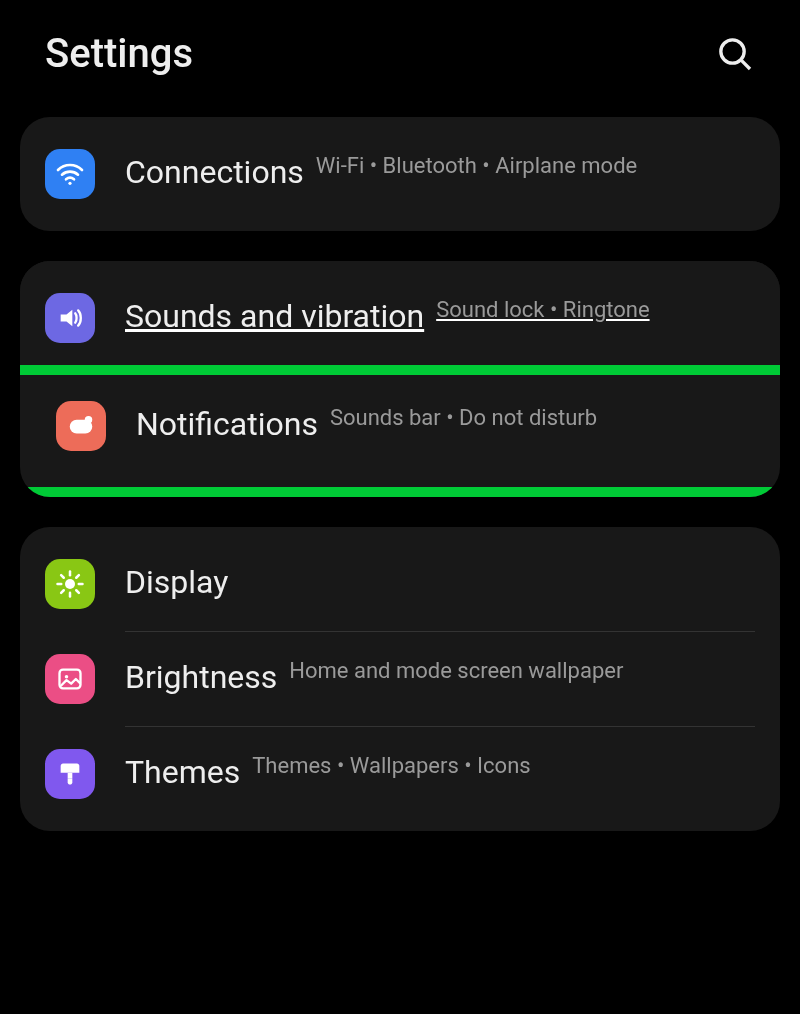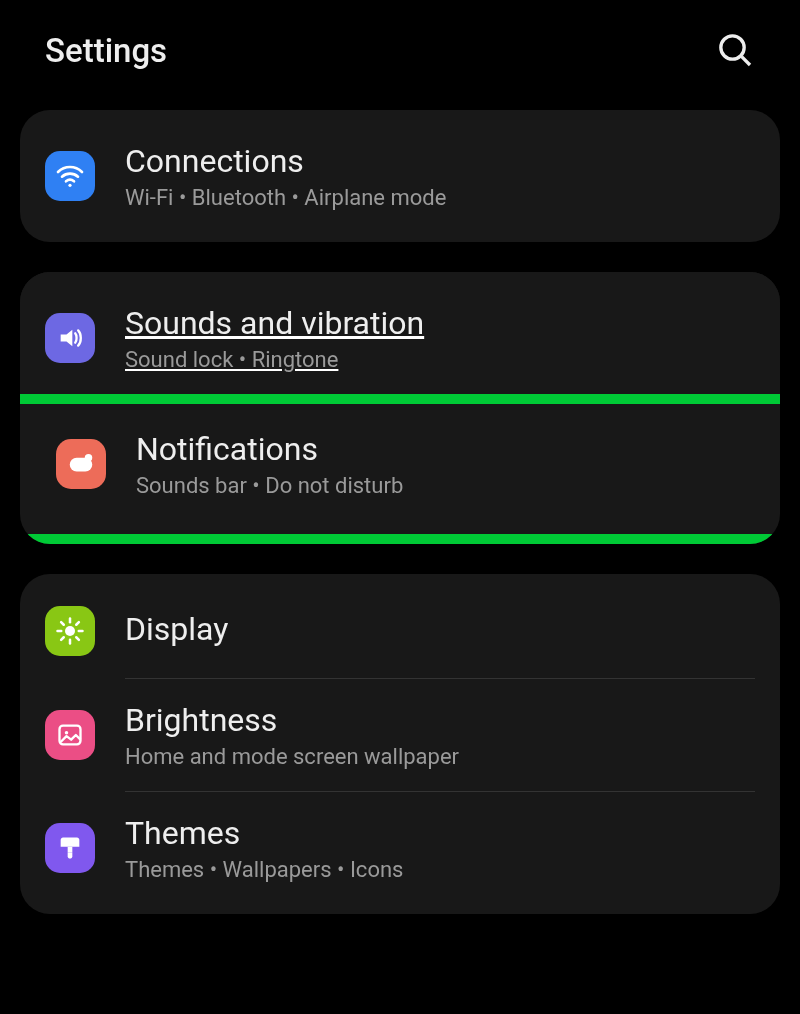--- a/index.html
+++ b/index.html
@@ -15,21 +15,21 @@
       color: #fff;
       overflow: hidden;
     }
     .header {
       display: flex;
       align-items: center;
       justify-content: space-between;
       padding: 30px 45px 40px 45px;
     }
     .header-title {
-      font-size: 33px;
+      font-size: 40px;
       font-weight: 500;
       color: #eeeeee;
     }
     .search-icon {
       width: 40px;
       height: 40px;
       cursor: pointer;
     }
     .card {
       background: #181818;
@@ -48,21 +48,22 @@
       height: 50px;
       border-radius: 15px;
       flex-shrink: 0;
       display: flex;
       align-items: center;
       justify-content: center;
       margin-right: 30px;
     }
     .row-text {
       display: flex;
-      flex-direction: column;
+      flex-direction: row;
+      gap: 12px;
     }
     .row-title {
       font-size: 32px;
       font-weight: 400;
       color: #eeeeee;
       margin-bottom: 5px;
     }
     .row-subtitle {
       font-size: 22px;
       color: #9a9a9a;

